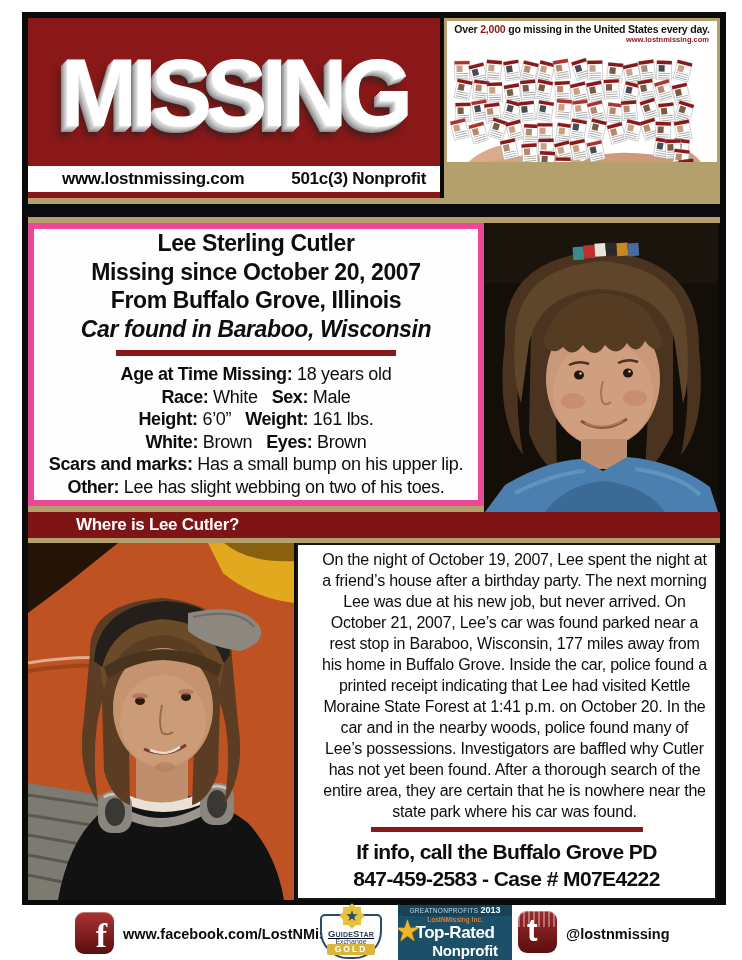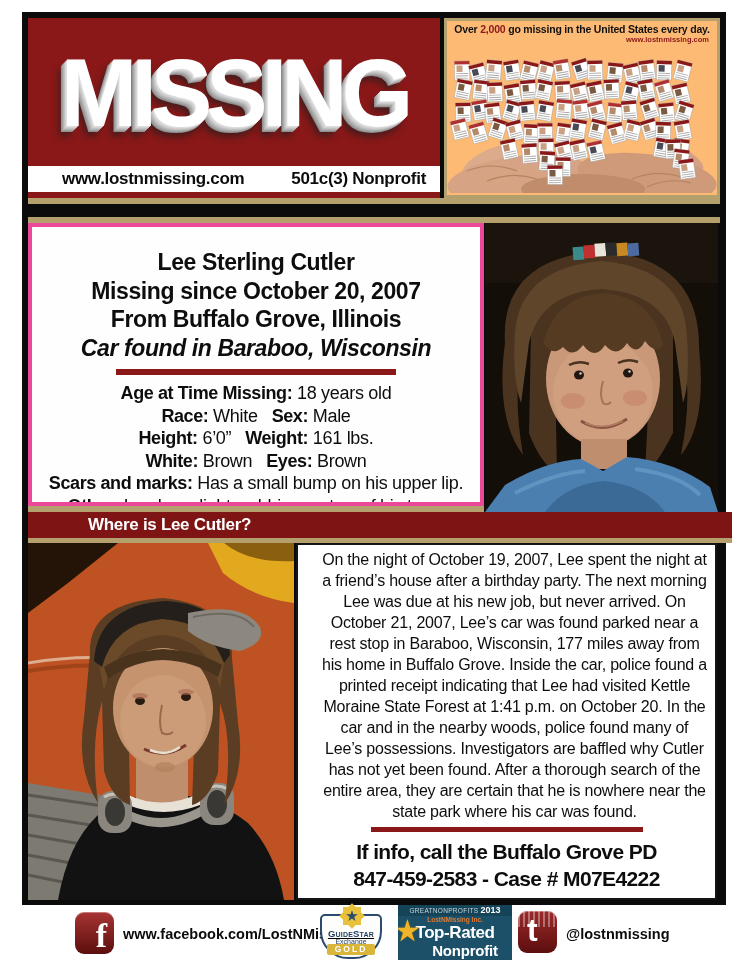--- a/index.html
+++ b/index.html
@@ -11,45 +11,45 @@
   .masthead{position:absolute;left:6px;top:6px;width:692px;height:180px;}
   .missing-panel{position:absolute;left:0;top:0;width:412px;height:180px;background:#8a1818;}
   .missing-title{position:absolute;left:0;top:0;width:100%;height:154px;line-height:150px;text-align:center;
     color:#fff;font-weight:bold;font-size:92px;letter-spacing:-6px;transform:scaleY(1.04);
     text-shadow:-1px 1px 0 #dedede,-2px 2px 0 #d2d2d2,-3px 3px 0 #c3c3c3,-4px 4px 0 #b2b2b2,
                 -5px 5px 0 #a2a2a2,-6px 6px 0 #8f8f8f,-8px 9px 7px rgba(30,30,30,.65);}
   .site-strip{position:absolute;left:0;bottom:6px;width:412px;height:26px;background:#fff;
     display:flex;align-items:center;justify-content:space-between;padding:0 14px 0 34px;box-sizing:border-box;}
   .site-strip span{font-weight:bold;font-size:17px;color:#0c0c0c;letter-spacing:-0.3px;}
   .map-panel{position:absolute;left:416px;top:0;width:276px;height:180px;background:#b4a06c;}
-  .map-inner{position:absolute;left:3px;top:3px;width:270px;height:174px;background:#fdba74;overflow:hidden;}
+  .map-inner{position:absolute;left:3px;top:3px;width:270px;height:141px;background:#ffffff;overflow:hidden;}
   .map-caption{position:absolute;left:3px;top:2px;width:264px;font-weight:bold;font-size:10.5px;
     letter-spacing:-0.2px;color:#111;white-space:nowrap;text-align:center;}
   .map-caption .red{color:#8a1818;}
   .map-site{position:absolute;right:8px;top:14px;font-weight:bold;font-size:7.5px;color:#8a1818;}
   #collage{position:absolute;left:0;top:22px;width:270px;height:150px;}
 
   .tan-a{position:absolute;left:6px;top:186px;width:692px;height:6px;background:#b4a06c;}
   .tan-b{position:absolute;left:6px;top:205px;width:692px;height:6px;background:#b4a06c;}
 
   
   .info-card{position:absolute;left:6px;top:211px;width:456px;height:283px;box-sizing:border-box;
-    background:#fffeff;border:4px solid #ec4899;text-align:center;padding-top:21px;overflow:hidden;}
+    background:#fffeff;border:6px solid #ec4899;text-align:center;padding-top:0;overflow:hidden;}
   .head-line{font-weight:bold;font-size:23px;line-height:28.5px;color:#0d0d0d;letter-spacing:-0.4px;white-space:nowrap;}
   .head-line.italic{font-style:italic;}
   .card-rule{width:280px;height:6px;background:#8a1818;margin:7px auto 7px auto;}
   .detail-row{font-size:18px;line-height:22.5px;color:#0d0d0d;letter-spacing:-0.3px;white-space:nowrap;}
   .detail-row b{letter-spacing:-0.4px;}
   .detail-row .gap{display:inline-block;width:14px;}
   .photo-right{position:absolute;left:463px;top:211px;width:233px;height:289px;overflow:hidden;}
 
   
   .tan-c{position:absolute;left:6px;top:494px;width:456px;height:6px;background:#b4a06c;}
   .banner{position:absolute;left:6px;top:500px;width:692px;height:26px;background:#7e1414;
-    border-bottom:5px solid #b4a06c;display:flex;align-items:center;padding-left:12px;}
+    border-bottom:5px solid #b4a06c;display:flex;align-items:center;}
   .banner span{color:#fff;font-weight:bold;font-size:17px;letter-spacing:-0.3px;white-space:nowrap;}
   .b-left{margin-left:48px;}
   .b-right{flex:1;text-align:center;margin-left:4px;}
 
   
   .photo-left{position:absolute;left:6px;top:531px;width:266px;height:357px;overflow:hidden;}
   .story-panel{position:absolute;left:274px;top:531px;width:421px;height:357px;box-sizing:border-box;
     background:#fff;border:2px solid #141414;text-align:center;overflow:hidden;}
   .story{margin:4px 8px 0 24px;font-size:16px;line-height:21px;color:#0d0d0d;letter-spacing:-0.2px;}
   .story-rule{width:272px;height:5px;background:#8a1818;margin:5px auto 6px auto;}

